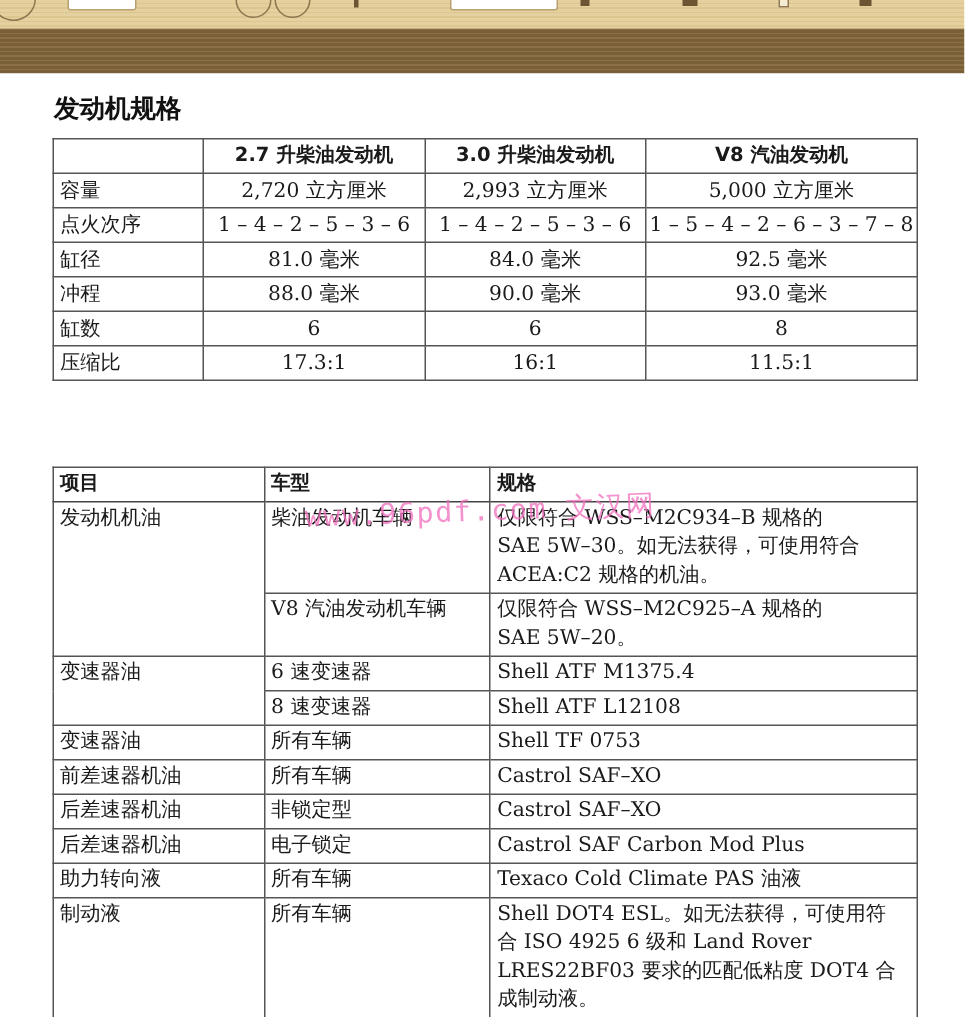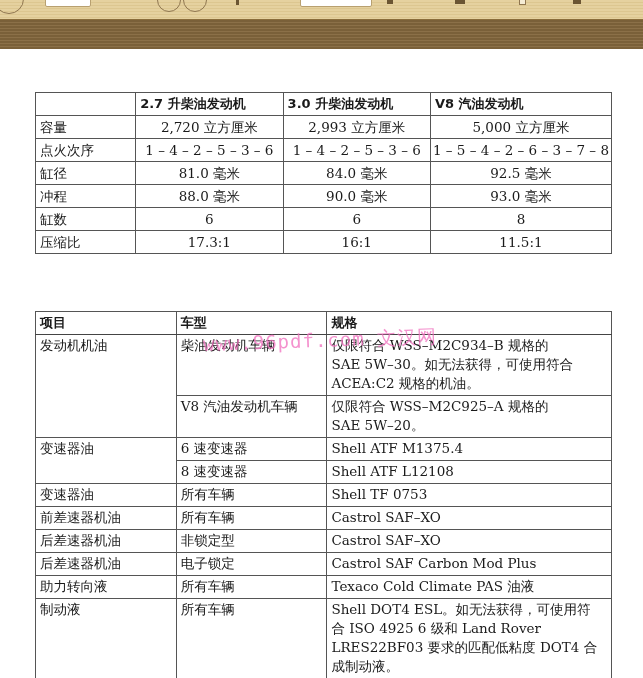--- a/index.html
+++ b/index.html
@@ -39,21 +39,21 @@
     font-family: "DejaVu Sans", sans-serif; font-weight: bold; font-size: 17px; color: #111;
   }
   table { border-collapse: collapse; position: absolute; }
   td, th {
     border: 1px solid #555; padding: 0 4px; font-size: 13.5px; line-height: 22px;
     font-weight: normal; vertical-align: top;
   }
   
   .spec { left: 35px; top: 43px; width: 577px; border: 1.5px solid #444; }
   .spec th {
-    font-family: "DejaVu Sans", sans-serif; font-weight: bold; font-size: 13px; text-align: left;
+    font-family: "DejaVu Sans", sans-serif; font-weight: bold; font-size: 13px; text-align: center;
     height: 22px; line-height: 22px;
   }
   .spec td { height: 22px; line-height: 22px; }
   .spec td.c { text-align: center; }
   .spec col.c0 { width: 103px; } .spec col.c1 { width: 151px; }
   .spec col.c2 { width: 151px; } .spec col.c3 { width: 170px; }
 
   
   .lube { left: 35px; top: 262px; width: 577px; border: 1.5px solid #444; }
   .lube th {
@@ -82,20 +82,21 @@
   <div class="tb-input" style="left:300px;width:70px;"></div>
   <div class="tb-mark" style="left:387px;"></div>
   <div class="tb-mark" style="left:455px;width:10px;"></div>
   <div class="tb-mark hollow" style="left:519px;"></div>
   <div class="tb-mark" style="left:573px;width:8px;"></div>
 </div>
 <div class="band"></div>
 
 <div class="page">
 
+  <div class="section-title" style="top:12px;">发动机规格</div>
 
   <table class="spec">
     <colgroup>
         <col class="c0">
         <col class="c1">
         <col class="c2">
         <col class="c3">
       </colgroup>
     <tbody>
         <tr>

